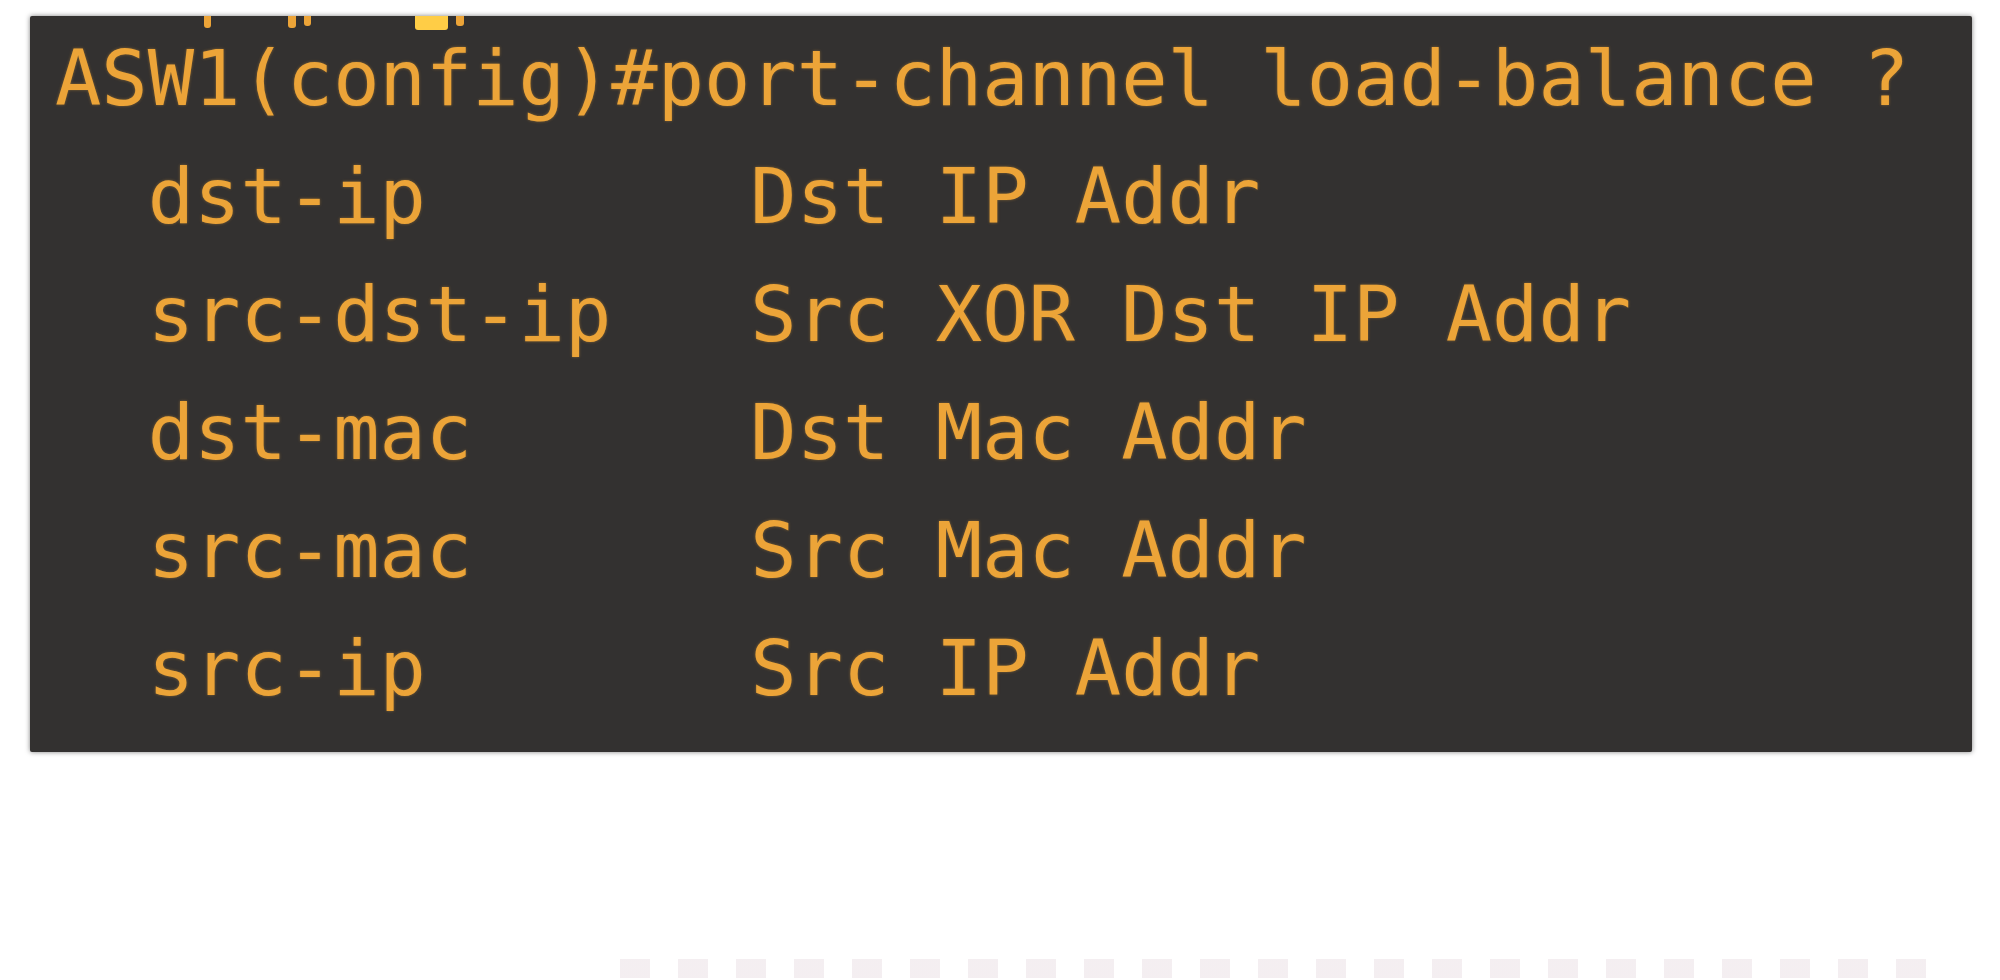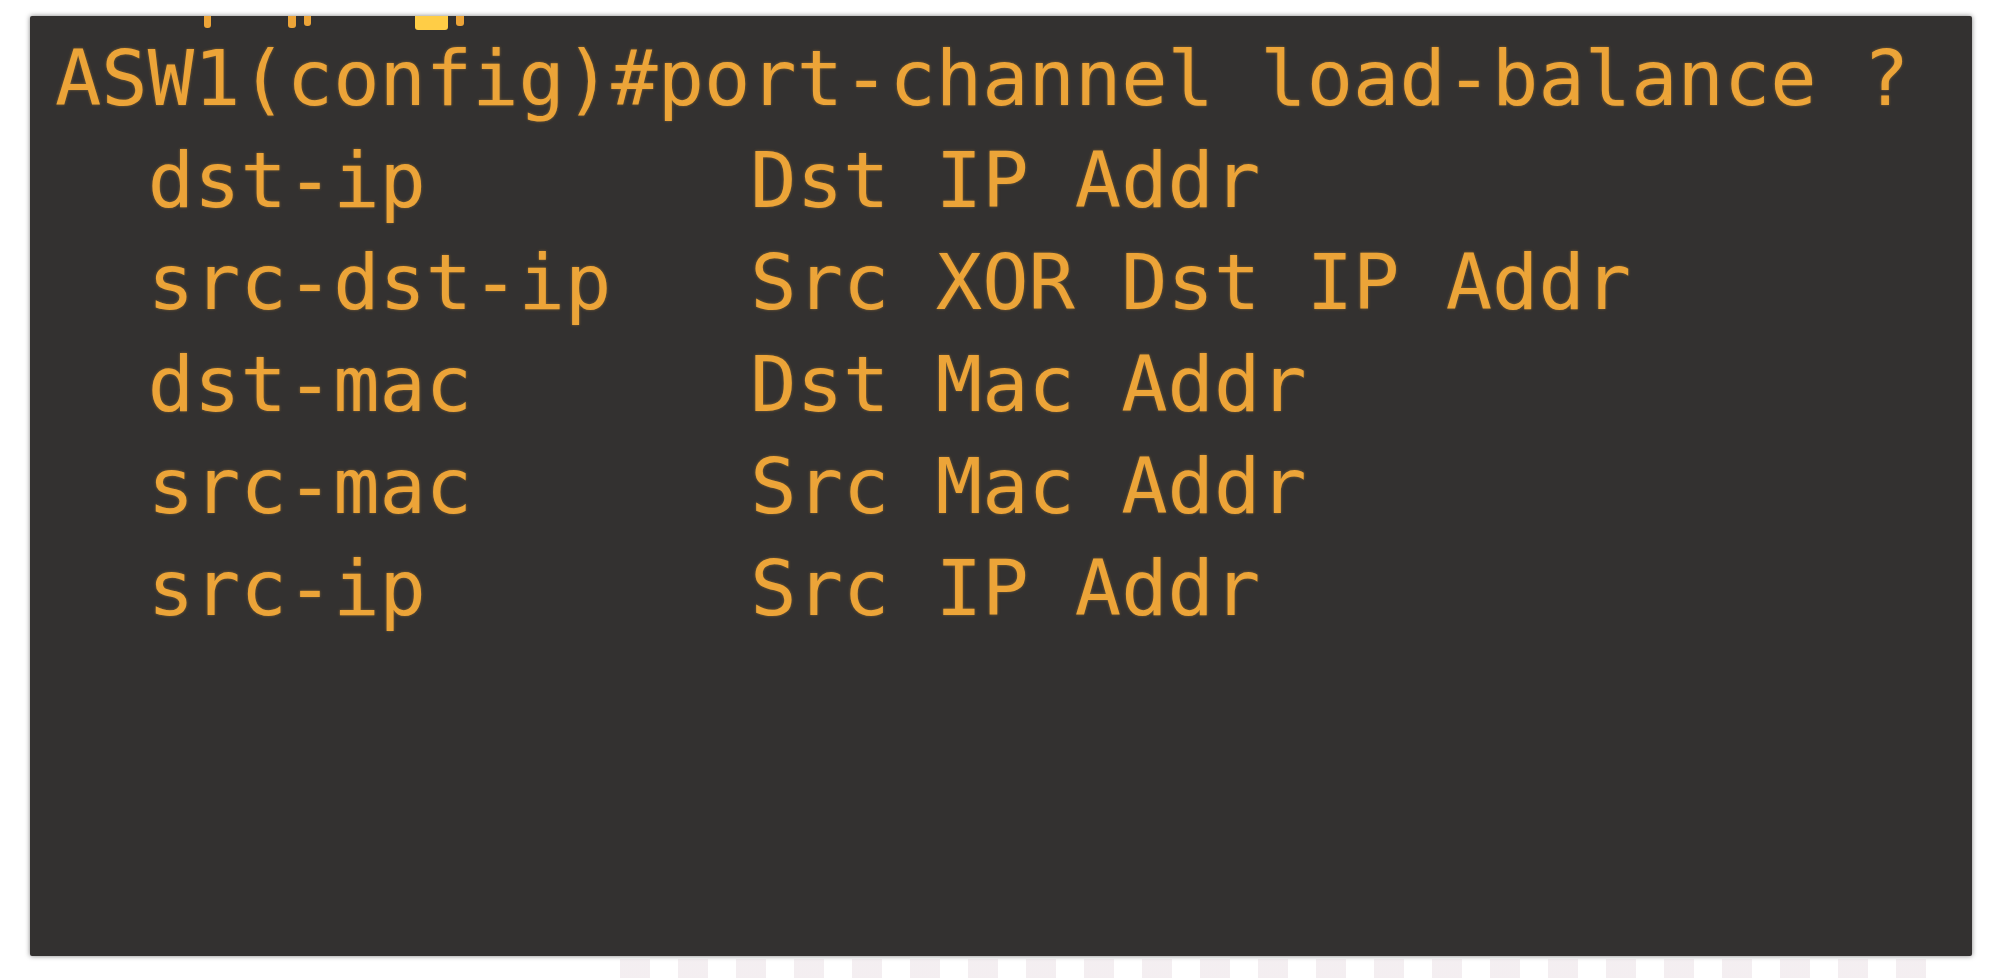--- a/index.html
+++ b/index.html
@@ -11,36 +11,36 @@
   }
   .page {
     position: relative;
     width: 2000px; height: 980px;
     background: var(--page-background, #ffffff);
     overflow: hidden;
   }
   .terminal {
     position: absolute;
     left: 30px; top: 16px;
-    width: 1942px; height: 940px;
+    width: 1942px; height: 736px;
     background: var(--terminal-background, #333130);
     box-shadow: 0 0 5px rgba(25,25,25,0.55);
     border-radius: 2px;
     overflow: hidden;
   }
   .screen {
     position: absolute;
     left: 25px; top: 12px; right: 5px;
     color: var(--terminal-text, #eca438);
     font-size: 77px;
     line-height: 102px;
     text-shadow: 0 0 3px rgba(236, 164, 56, 0.45);
   }
   .line { height: 102px; white-space: pre; }
-  .line.indent { padding-left: 2ch; }
+  .line.indent { padding-left: 2ch; margin-top: 16px; }
   .kw { display: inline-block; width: 13ch; }
   .cursor {
     display: inline-block;
     width: 1ch; height: 105px;
     vertical-align: -27px;
     background: var(--cursor, #15c715);
     box-shadow: 0 0 4px rgba(21, 199, 21, 0.55);
   }
   
   .speck {

